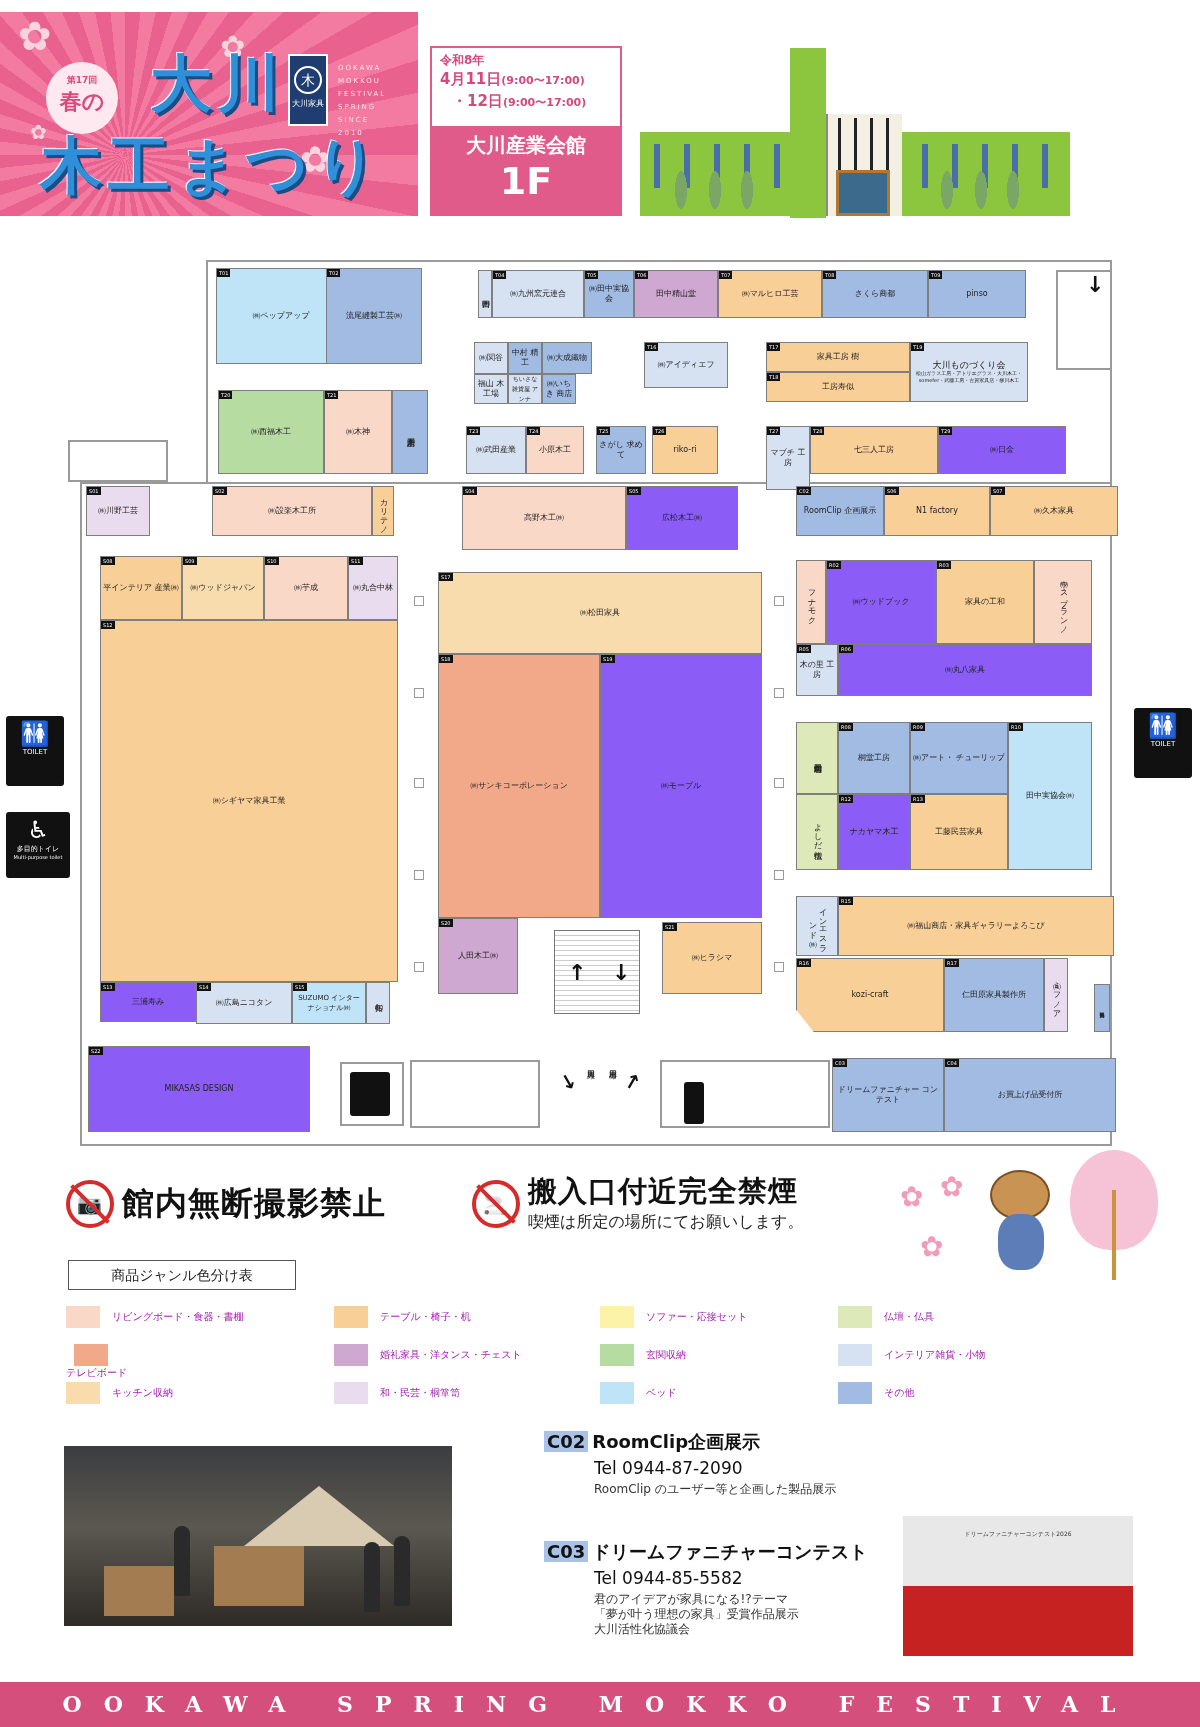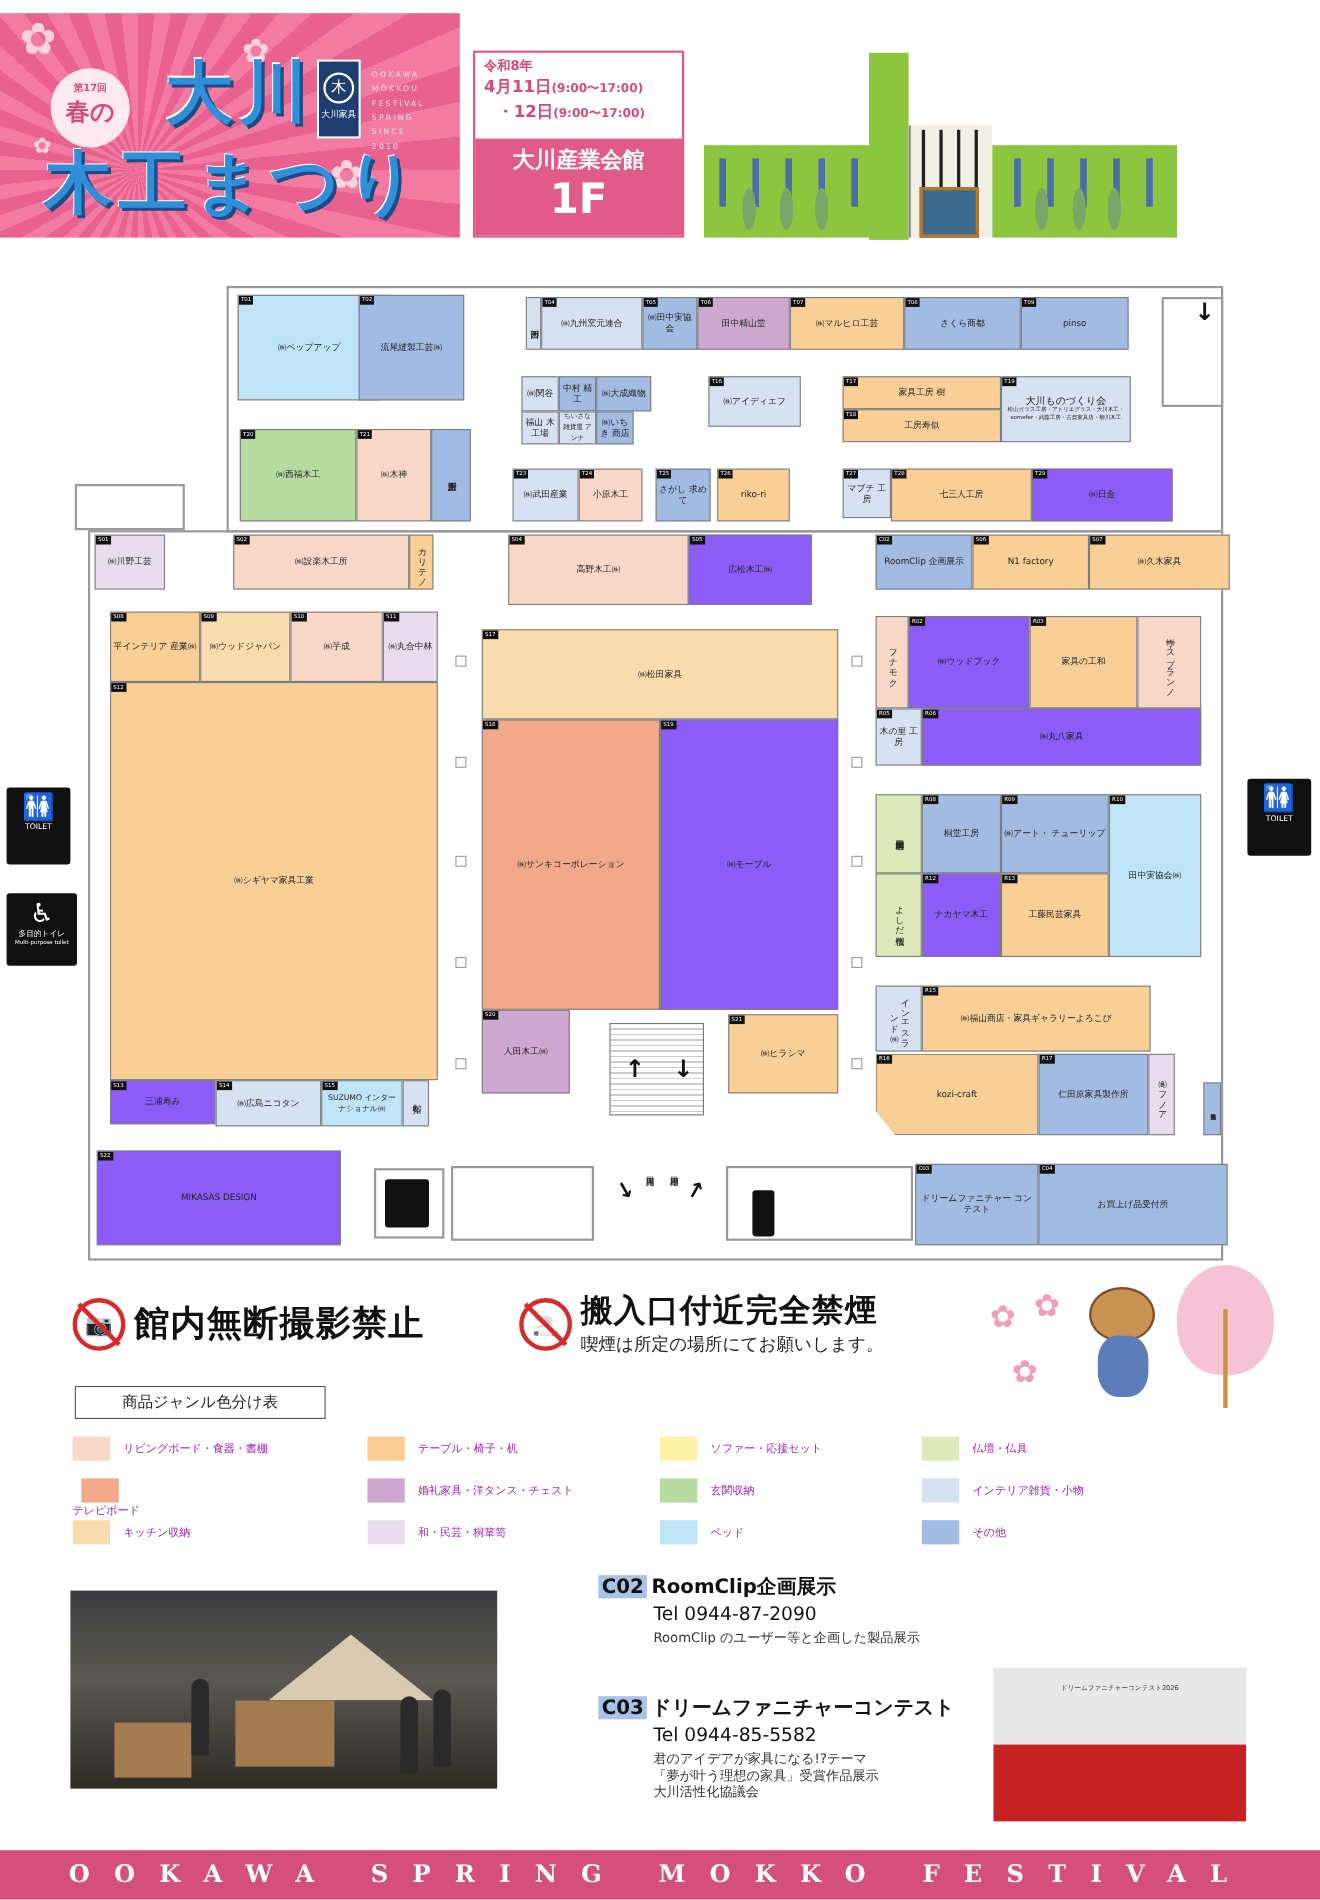--- a/index.html
+++ b/index.html
@@ -294,21 +294,21 @@
       <span>小原木工</span>
     </div>
   <div class="booth c-other" style="left:596px;top:426px;width:50px;height:48px;">
       <span class="num">T25</span>
       <span>さがし 求めて</span>
     </div>
   <div class="booth c-table" style="left:652px;top:426px;width:66px;height:48px;">
       <span class="num">T26</span>
       <span>riko-ri</span>
     </div>
-  <div class="booth c-interior" style="left:766px;top:426px;width:44px;height:45px;">
+  <div class="booth c-interior" style="left:766px;top:426px;width:44px;height:64px;">
       <span class="num">T27</span>
       <span>マブチ 工房</span>
     </div>
   <div class="booth c-table" style="left:810px;top:426px;width:128px;height:48px;">
       <span class="num">T28</span>
       <span>七三人工房</span>
     </div>
   <div class="booth c-sofa" style="left:938px;top:426px;width:128px;height:48px;">
       <span class="num">T29</span>
       <span>㈱日金</span>
@@ -458,21 +458,21 @@
       <span>ナカヤマ木工</span>
     </div>
   <div class="booth c-table" style="left:910px;top:794px;width:98px;height:76px;">
       <span class="num">R13</span>
       <span>工藤民芸家具</span>
     </div>
 
   <div class="booth c-interior vert" style="left:796px;top:896px;width:42px;height:60px;">
       <span>インエスランド㈱</span>
     </div>
-  <div class="booth c-table" style="left:838px;top:896px;width:208px;height:60px;">
+  <div class="booth c-table" style="left:838px;top:896px;width:276px;height:60px;">
       <span class="num">R15</span>
       <span>㈱福山商店・家具ギャラリーよろこび</span>
     </div>
   <div class="booth c-table" style="left:796px;top:958px;width:148px;height:74px;clip-path:polygon(0 0,100% 0,100% 100%,12% 100%,0 70%);">
       <span class="num">R16</span>
       <span>kozi-craft</span>
     </div>
   <div class="booth c-other" style="left:944px;top:958px;width:100px;height:74px;">
       <span class="num">R17</span>
       <span>仁田原家具製作所</span>

